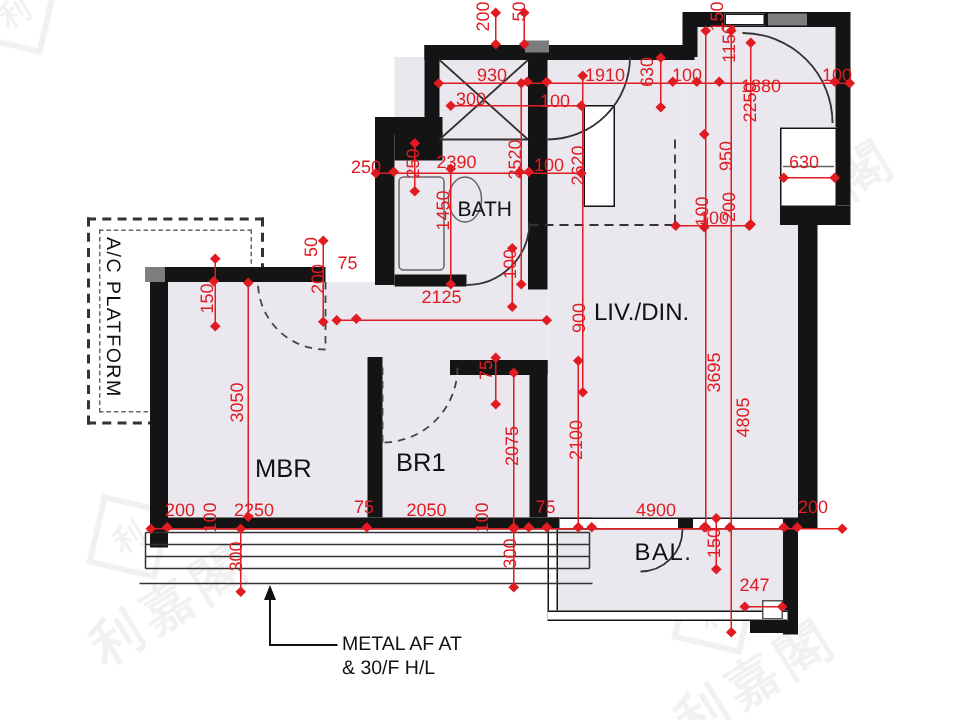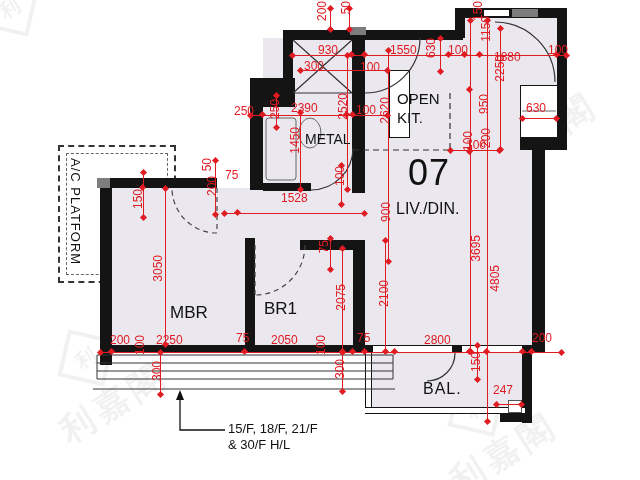--- a/index.html
+++ b/index.html
@@ -206,21 +206,21 @@
   <div class="tk" style="left:143px;top:188px"></div>
   <div class="tk" style="left:470px;top:152px"></div>
   <div class="tk" style="left:470px;top:90px"></div>
 
   <div id="dims">
       <div class="dim v" style="left: 316px; top: 1px;">200</div>
       <div class="dim v" style="left: 340px; top: 1px;">50</div>
       <div class="dim h" style="left: 318px; top: 44px;">930</div>
       <div class="dim h" style="left: 304px; top: 60px;">300</div>
       <div class="dim h" style="left: 360px; top: 61px;">100</div>
-      <div class="dim h" style="left: 390px; top: 44px;">1550</div>
+      <div class="dim h" style="left: 390px; top: 44px;">1910</div>
       <div class="dim v" style="left: 425px; top: 38px;">630</div>
       <div class="dim h" style="left: 448px; top: 44px;">100</div>
       <div class="dim v" style="left: 472px; top: 1px;">150</div>
       <div class="dim v" style="left: 480px; top: 16px;">1150</div>
       <div class="dim h" style="left: 494px; top: 51px;">1880</div>
       <div class="dim h" style="left: 548px; top: 44px;">100</div>
       <div class="dim v" style="left: 494px; top: 55px;">2250</div>
       <div class="dim v" style="left: 478px; top: 94px;">950</div>
       <div class="dim v" style="left: 462px; top: 131px;">100</div>
       <div class="dim v" style="left: 480px; top: 128px;">200</div>
@@ -229,55 +229,50 @@
       <div class="dim v" style="left: 269px; top: 99px;">250</div>
       <div class="dim h" style="left: 291px; top: 102px;">2390</div>
       <div class="dim h" style="left: 356px; top: 104px;">100</div>
       <div class="dim v" style="left: 337px; top: 93px;">2520</div>
       <div class="dim v" style="left: 379px; top: 97px;">2620</div>
       <div class="dim v" style="left: 289px; top: 127px;">1450</div>
       <div class="dim v" style="left: 334px; top: 166px;">100</div>
       <div class="dim v" style="left: 201px; top: 158px;">50</div>
       <div class="dim v" style="left: 206px; top: 176px;">200</div>
       <div class="dim h" style="left: 225px; top: 169px;">75</div>
-      <div class="dim h" style="left: 281px; top: 192px;">1528</div>
+      <div class="dim h" style="left: 281px; top: 192px;">2125</div>
       <div class="dim h" style="left: 466px; top: 139px;">100</div>
       <div class="dim v" style="left: 380px; top: 202px;">900</div>
       <div class="dim v" style="left: 132px; top: 189px;">150</div>
       <div class="dim v" style="left: 152px; top: 255px;">3050</div>
       <div class="dim v" style="left: 318px; top: 240px;">75</div>
       <div class="dim v" style="left: 335px; top: 284px;">2075</div>
       <div class="dim v" style="left: 378px; top: 280px;">2100</div>
       <div class="dim v" style="left: 470px; top: 235px;">3695</div>
       <div class="dim v" style="left: 489px; top: 265px;">4805</div>
       <div class="dim h" style="left: 110px; top: 334px;">200</div>
       <div class="dim v" style="left: 134px; top: 335px;">100</div>
       <div class="dim h" style="left: 156px; top: 334px;">2250</div>
       <div class="dim h" style="left: 236px; top: 332px;">75</div>
       <div class="dim h" style="left: 271px; top: 334px;">2050</div>
       <div class="dim v" style="left: 315px; top: 335px;">100</div>
       <div class="dim h" style="left: 357px; top: 332px;">75</div>
-      <div class="dim h" style="left: 424px; top: 334px;">2800</div>
+      <div class="dim h" style="left: 424px; top: 334px;">4900</div>
       <div class="dim h" style="left: 532px; top: 332px;">200</div>
       <div class="dim v" style="left: 151px; top: 361px;">300</div>
       <div class="dim v" style="left: 334px; top: 359px;">300</div>
       <div class="dim v" style="left: 470px; top: 352px;">150</div>
       <div class="dim h" style="left: 493px; top: 384px;">247</div>
     </div>
 
-  <div class="room" id="unit-number" style="left:408px;top:152px">07</div>
   <div class="room" id="liv-label" style="left:396px;top:200px">LIV./DIN.</div>
   <div class="room" id="mbr-label" style="left:170px;top:303px">MBR</div>
   <div class="room" id="br1-label" style="left:264px;top:299px">BR1</div>
-  <div class="room" id="bath-label" style="left:305px;top:131px">METAL</div>
-  <div class="room" id="kit-label" style="left:397px;top:89px">
-    <div>OPEN</div>
-    <div>KIT.</div>
-  </div>
-  <div class="room" id="bal-label" style="left:423px;top:380px">BAL.</div>
+  <div class="room" id="bath-label" style="left:305px;top:131px">BATH</div>
+  <div class="room" id="bal-label" style="left:423px;top:360px">BAL.</div>
   <div class="room" id="ac-label" style="left:68px;top:158px">A/C PLATFORM</div>
 
   <div id="note">
-      <div>15/F, 18/F, 21/F</div>
+      <div>METAL AF AT</div>
       <div>&amp; 30/F H/L</div>
     </div>
 
 </div>
 
 </body></html>

